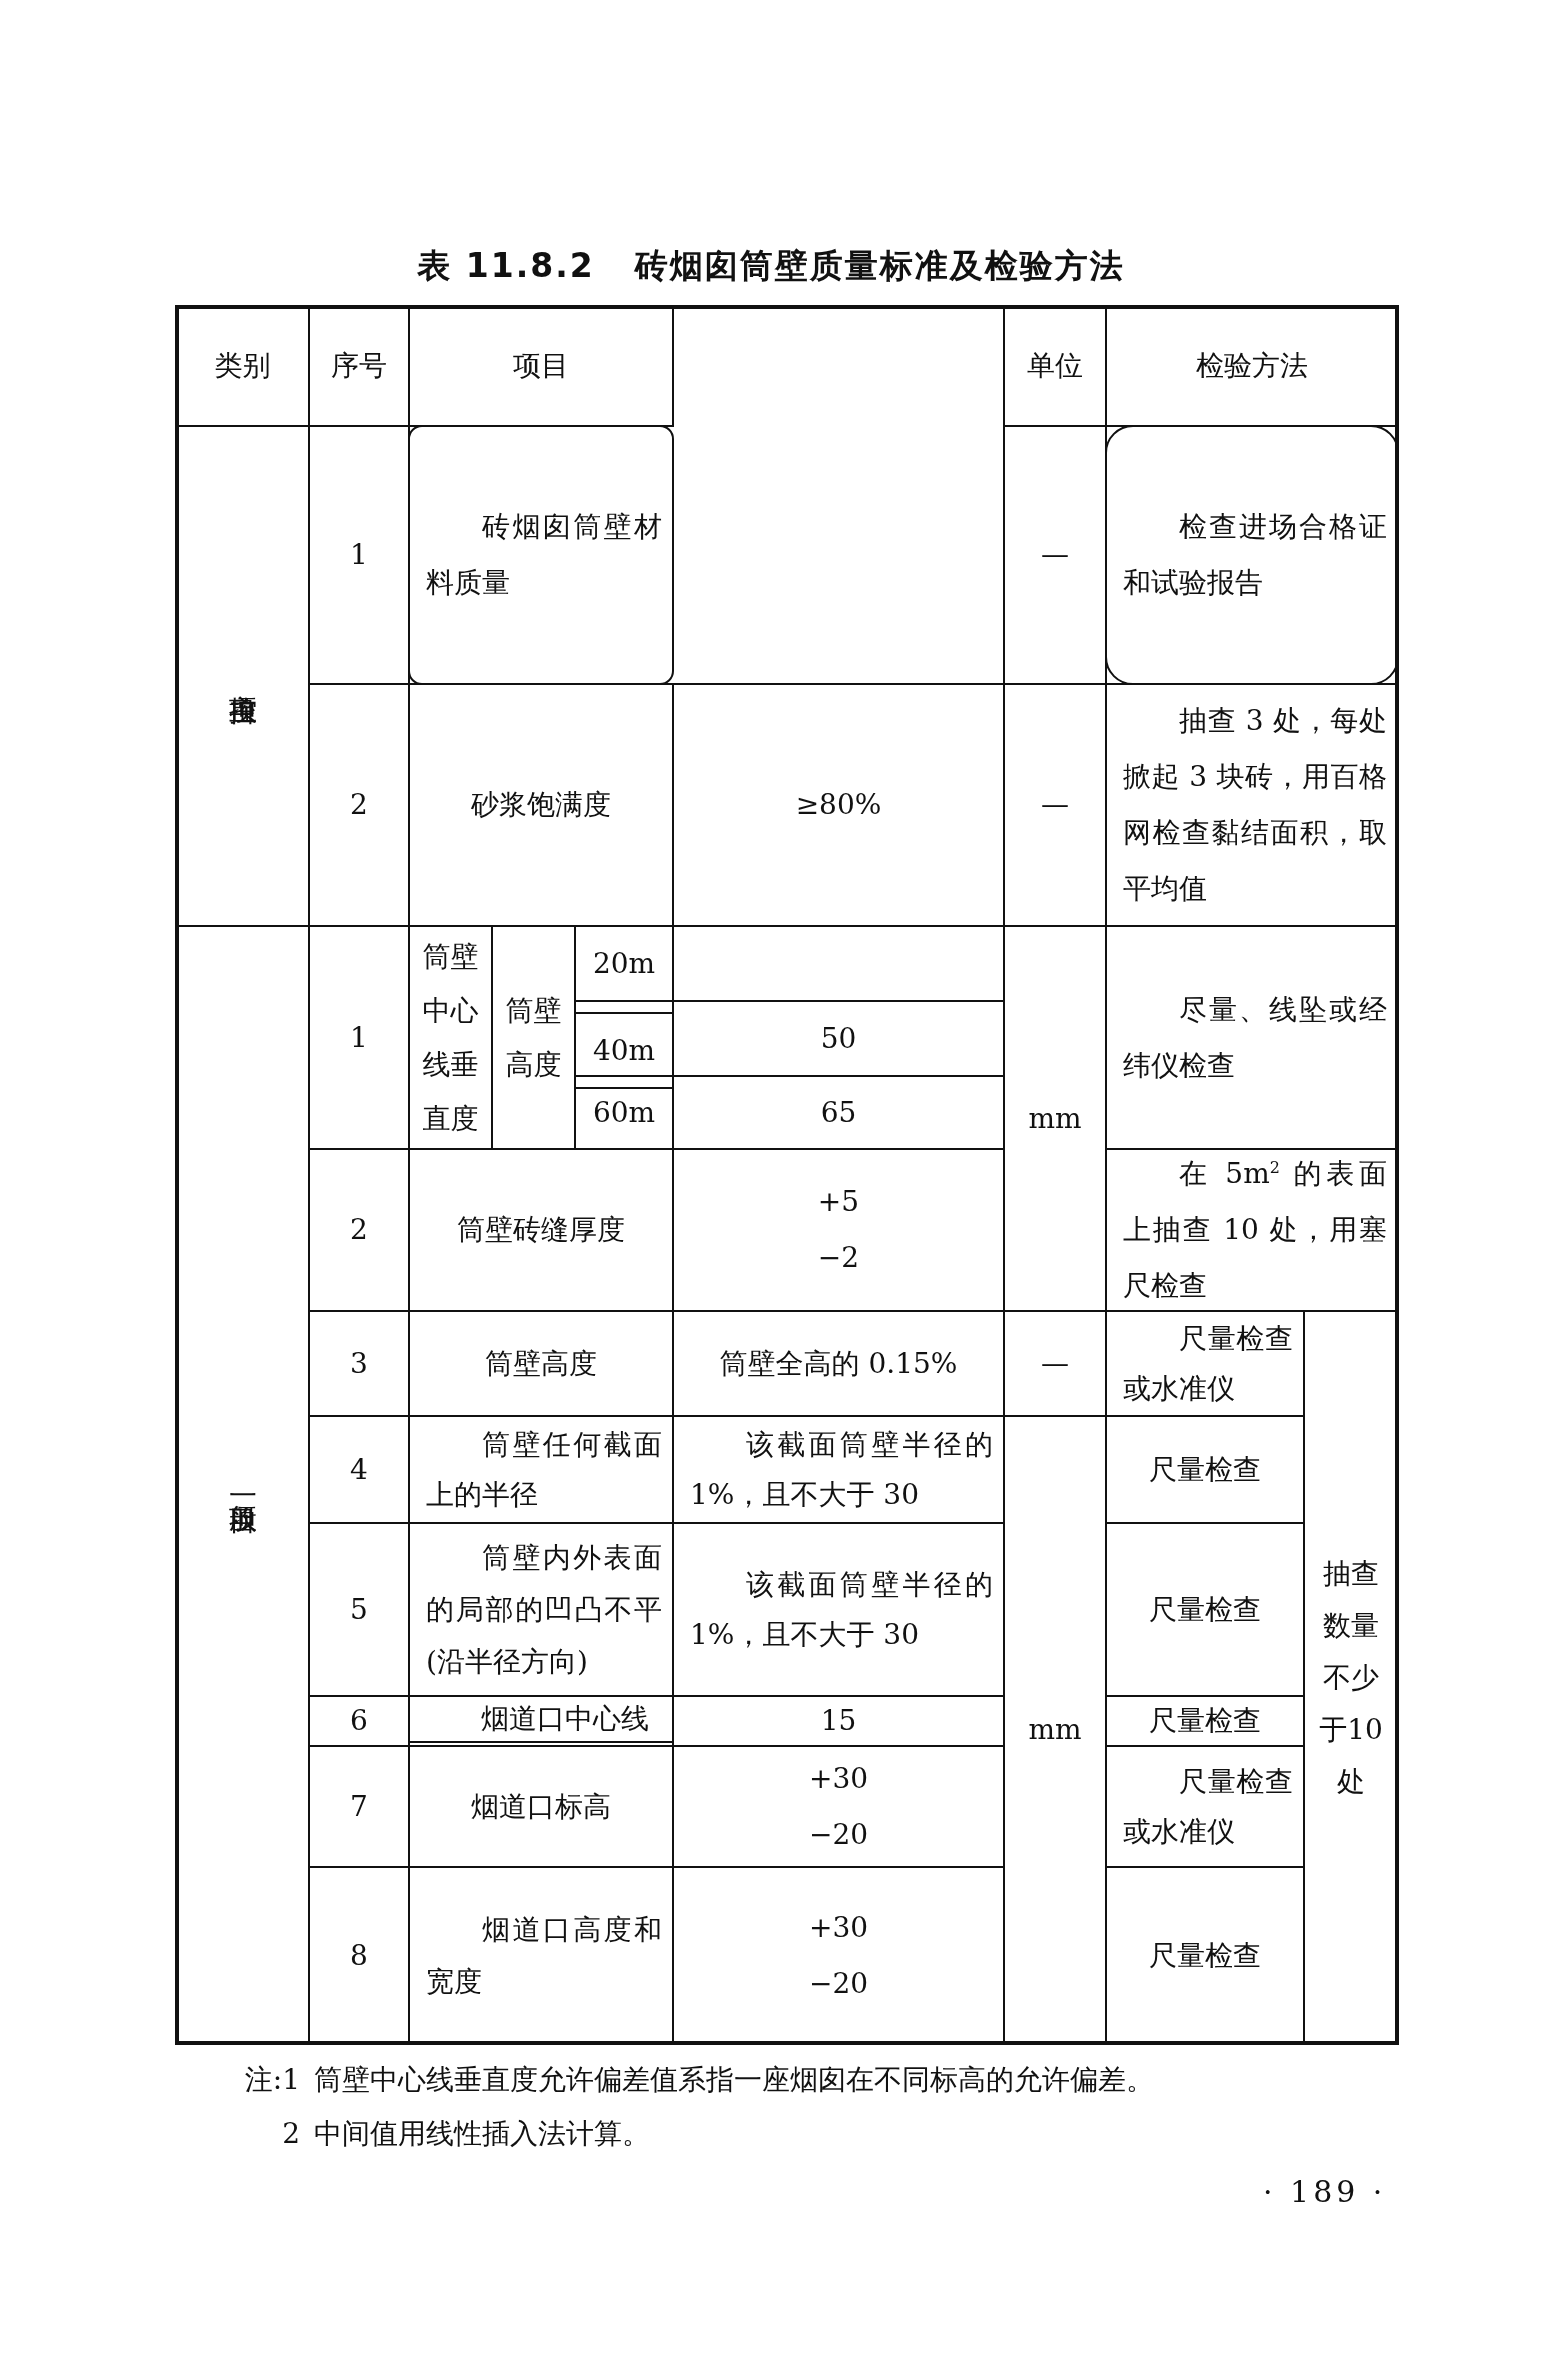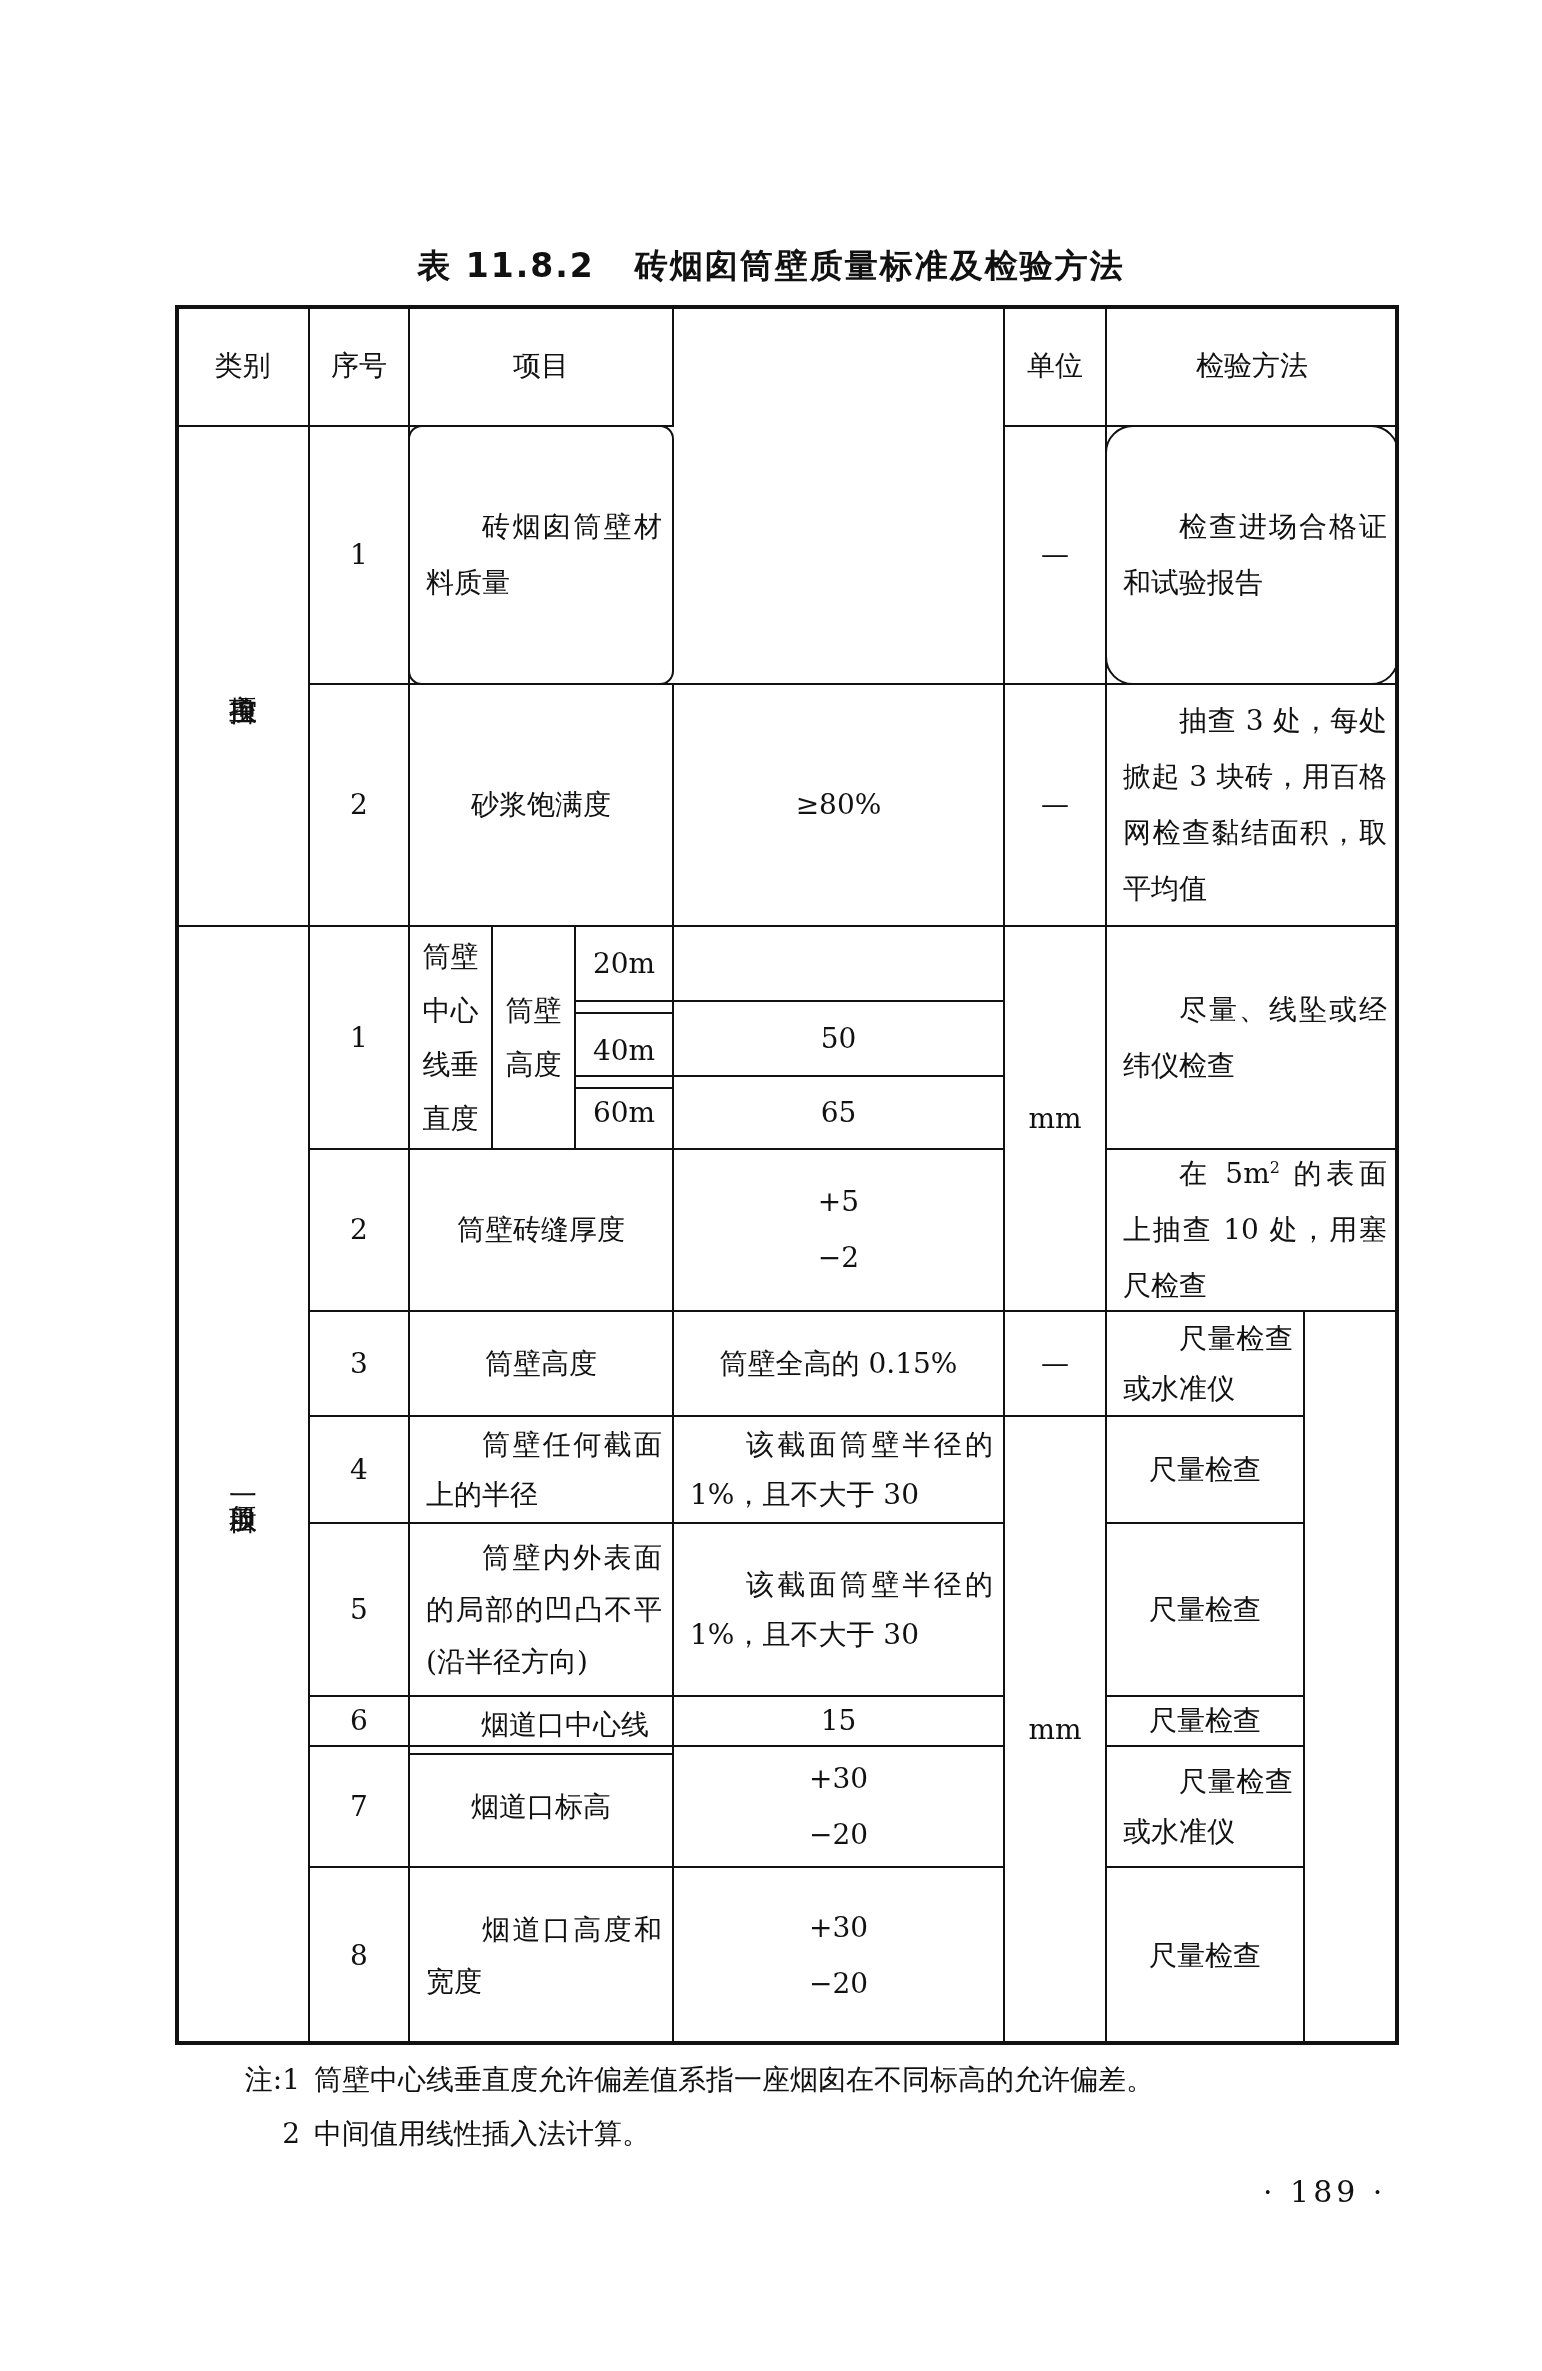--- a/index.html
+++ b/index.html
@@ -155,20 +155,23 @@
   <div class="cell" style="left:672px;top:1310px;width:333px;height:107px;">
       <span>筒壁全高的 0.15%</span>
     </div>
   <div class="cell" style="left:1003px;top:1310px;width:104px;height:107px;">
       <span>—</span>
     </div>
   <div class="cell left" style="left:1105px;top:1310px;width:200px;height:107px;">
       <span class="txt indent" style="line-height:50px;">尺量检查或水准仪</span>
     </div>
 
+  <div class="cell" style="left:1303px;top:1310px;width:96px;height:735px;padding:0 6px;">
+      <span class="txt" style="line-height:52px;">抽查数量不少于10处</span>
+    </div>
 
   <div class="cell" style="left:1003px;top:1415px;width:104px;height:630px;">
       <span>mm</span>
     </div>
 
   <div class="cell" style="left:308px;top:1415px;width:102px;height:109px;">
       <span>4</span>
     </div>
   <div class="cell left" style="left:408px;top:1415px;width:266px;height:109px;">
       <span class="txt indent" style="line-height:50px;">筒壁任何截面上的半径</span>
@@ -189,21 +192,21 @@
   <div class="cell left" style="left:672px;top:1522px;width:333px;height:175px;">
       <span class="txt indent" style="line-height:50px;">该截面筒壁半径的 1%，且不大于 30</span>
     </div>
   <div class="cell" style="left:1105px;top:1522px;width:200px;height:175px;">
       <span>尺量检查</span>
     </div>
 
   <div class="cell" style="left:308px;top:1695px;width:102px;height:52px;">
       <span>6</span>
     </div>
-  <div class="cell" style="left:408px;top:1695px;width:266px;height:60px;padding-left:48px;">
+  <div class="cell" style="left:408px;top:1695px;width:266px;height:48px;padding-left:48px;">
       <span>烟道口中心线</span>
     </div>
   <div class="cell" style="left:672px;top:1695px;width:333px;height:52px;">
       <span>15</span>
     </div>
   <div class="cell" style="left:1105px;top:1695px;width:200px;height:52px;">
       <span>尺量检查</span>
     </div>
 
   <div class="cell" style="left:308px;top:1745px;width:102px;height:123px;">

